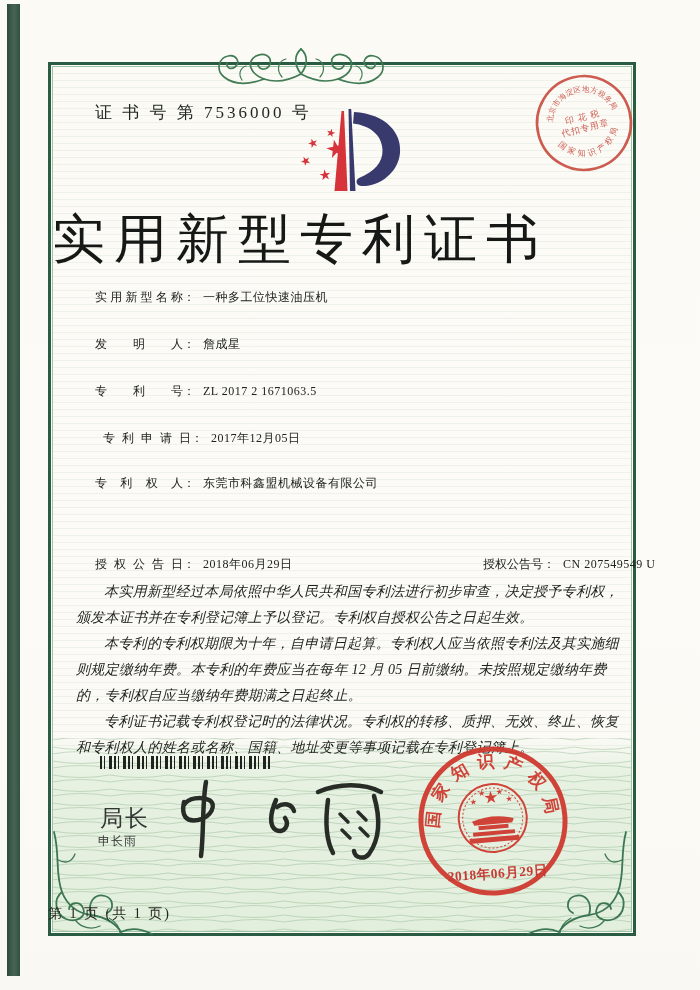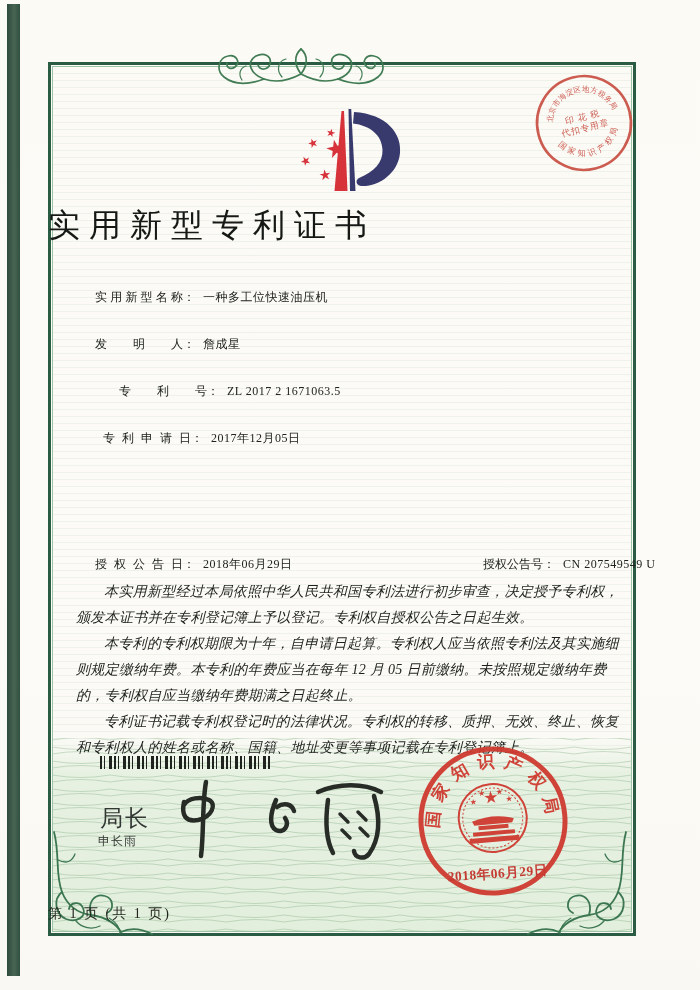--- a/index.html
+++ b/index.html
@@ -24,22 +24,22 @@
   
   .band { position:absolute; left:52px; top:738px; width:580px; height:194px; z-index:0;
     background:linear-gradient(180deg, rgba(228,240,223,0) 0%, rgba(228,240,223,.85) 18%, #e6f0e1 40%, #e3efdd 100%); }
   .band svg { position:absolute; left:0; top:0; }
 
   .ornament { position:absolute; z-index:2; }
 
   .cert-no { position:absolute; left:95px; top:101px; font-size:17px; letter-spacing:3px;
     color:#1f241f; z-index:3; }
 
-  .title { position:absolute; left:48px; top:204px; width:504px; 
-    font-size:32px; letter-spacing:9px; color:#151815; z-index:3; font-weight:500; }
+  .title { position:absolute; left:48px; top:204px; width:504px; text-align:center;
+    font-size:53px; letter-spacing:9px; color:#151815; z-index:3; font-weight:500; }
 
   .field-row { position:absolute; left:95px; font-size:12px; color:#20231f; z-index:3; white-space:nowrap; }
   .flabel { display:inline-block; width:88px; text-align:justify; text-align-last:justify; }
   .fcolon { display:inline-block; margin-right:8px; }
   .fvalue { letter-spacing:.5px; }
   .fvalue-wrap { display:inline-block; width:445px; white-space:normal; vertical-align:top; line-height:24px; }
   .grant-right { position:absolute; left:388px; top:0; }
 
   .body-text { position:absolute; left:76px; top:579px; width:553px; z-index:3;
     font-size:14px; line-height:26px; color:#1d201c; font-style:italic; }
@@ -130,20 +130,21 @@
       <path d="M75,106 C85,101 96,103 106,108"></path>
       <path d="M12,34 C20,38 26,36 29,28" stroke-width="1.3"></path>
       <path d="M30,95 C36,102 46,104 54,100" stroke-width="1.3"></path>
       <path d="M63,92 C70,96 74,102 74,108" stroke-width="1.1"></path>
     </g>
   </svg>
   <svg class="ornament" style="left:524px;top:826px;transform:scale(-1,1);" width="110" height="112" viewBox="0 0 110 112">
     <use href="#flr-corner"></use>
   </svg>
 
+  <div class="cert-no">证 书 号 第 7536000 号</div>
 
   <svg class="tax-seal" viewBox="0 0 100 100">
     <circle cx="50" cy="50" r="46" fill="none" stroke="#c94f43" stroke-width="2.6"></circle>
     <path id="taxArcTop" d="M20.1,42 A31,31 0 0 1 79.9,42" fill="none"></path>
     <path id="taxArcBot" d="M18.5,61 A34,34 0 0 0 81.5,61" fill="none"></path>
     <text font-size="7.4" fill="#c94f43" letter-spacing="0.2">
       <textPath href="#taxArcTop">北京市海淀区地方税务局</textPath>
     </text>
     <text x="50" y="47" font-size="8.6" fill="#c94f43" text-anchor="middle" letter-spacing="1">印 花 税</text>
     <text x="50" y="58" font-size="8.6" fill="#c94f43" text-anchor="middle" letter-spacing="1">代扣专用章</text>
@@ -166,25 +167,28 @@
   </svg>
 
   <div class="title">实用新型专利证书</div>
 
   <div class="field-row" style="top:289px;">
     <span class="flabel">实用新型名称</span><span class="fcolon">：</span><span class="fvalue">一种多工位快速油压机</span>
   </div>
   <div class="field-row" style="top:336px;">
     <span class="flabel">发明人</span><span class="fcolon">：</span><span class="fvalue">詹成星</span>
   </div>
-  <div class="field-row" style="top:383px;margin-left:24px;">
+  <div class="field-row" style="top:383px;">
     <span class="flabel">专利号</span><span class="fcolon">：</span><span class="fvalue">ZL 2017 2 1671063.5</span>
   </div>
   <div class="field-row" style="top:430px;margin-left:8px;">
     <span class="flabel">专利申请日</span><span class="fcolon">：</span><span class="fvalue">2017年12月05日</span>
+  </div>
+  <div class="field-row" style="top:475px;">
+    <span class="flabel">专利权人</span><span class="fcolon">：</span><span class="fvalue">东莞市科鑫盟机械设备有限公司</span>
   </div>
 
   <div class="field-row" style="top:556px;width:540px;">
     <span class="flabel">授权公告日</span><span class="fcolon">：</span><span class="fvalue">2018年06月29日</span>
     <span class="grant-right">
       <span>授权公告号</span><span class="fcolon">：</span><span class="fvalue">CN 207549549 U</span>
     </span>
   </div>
 
   <div class="body-text">

